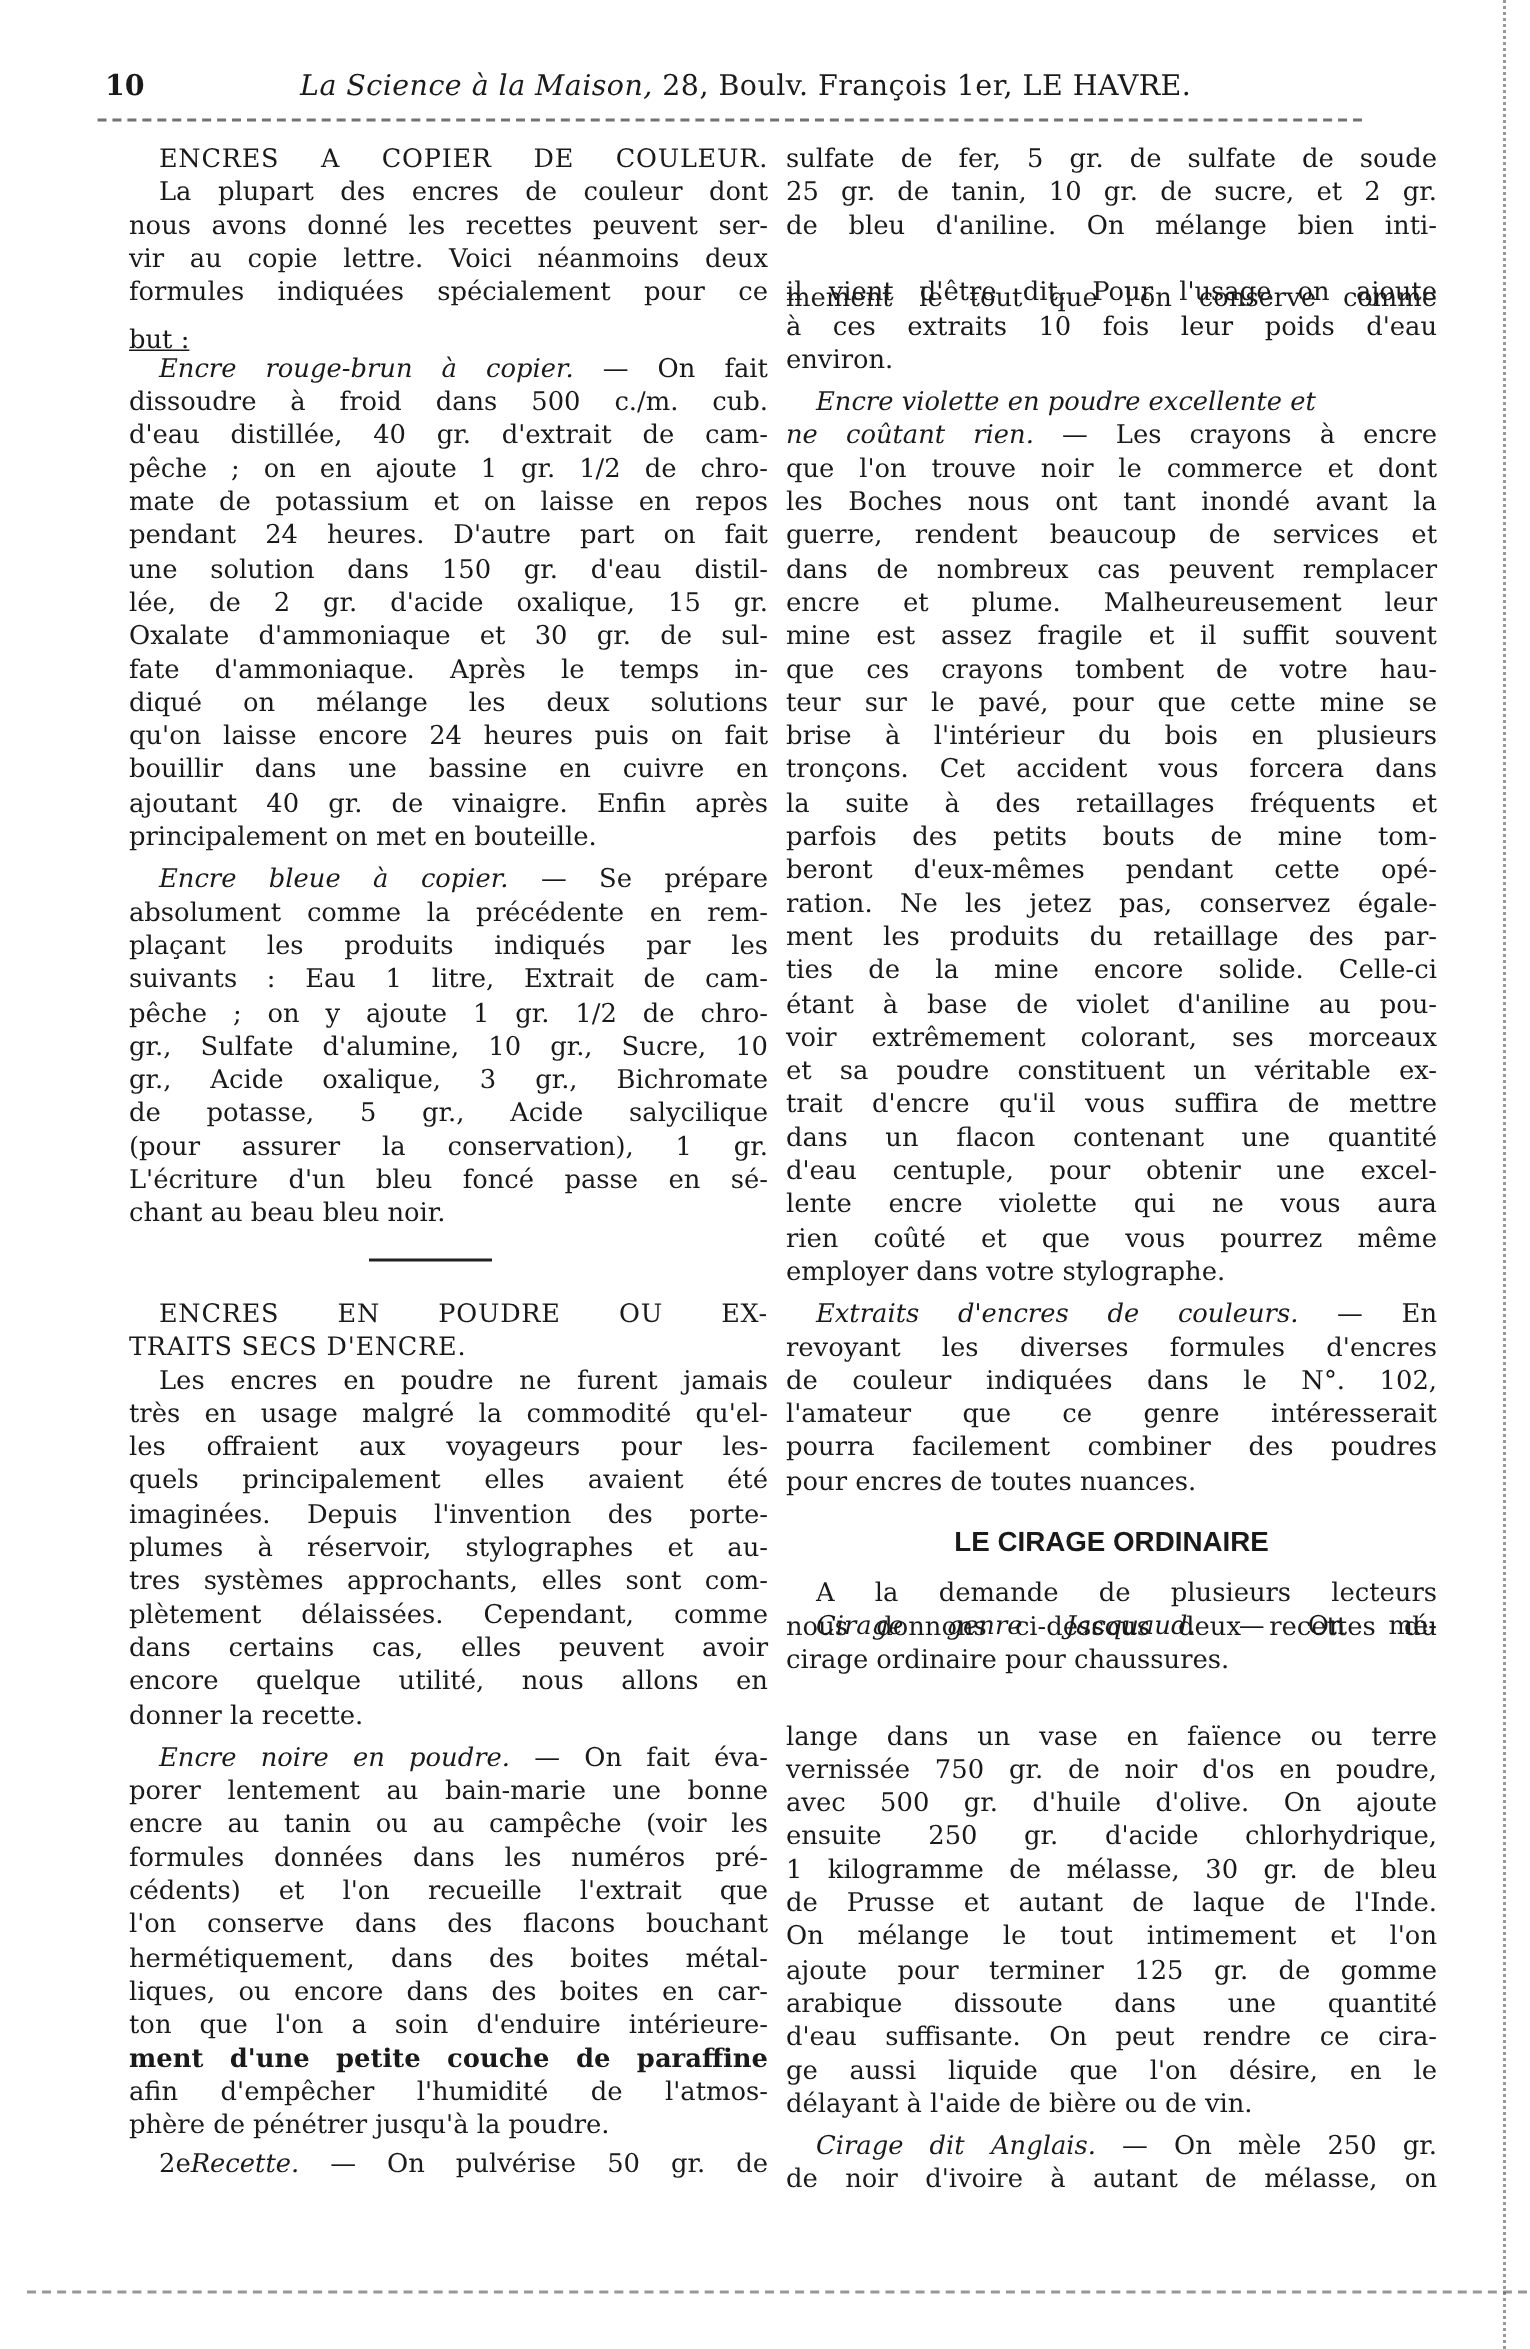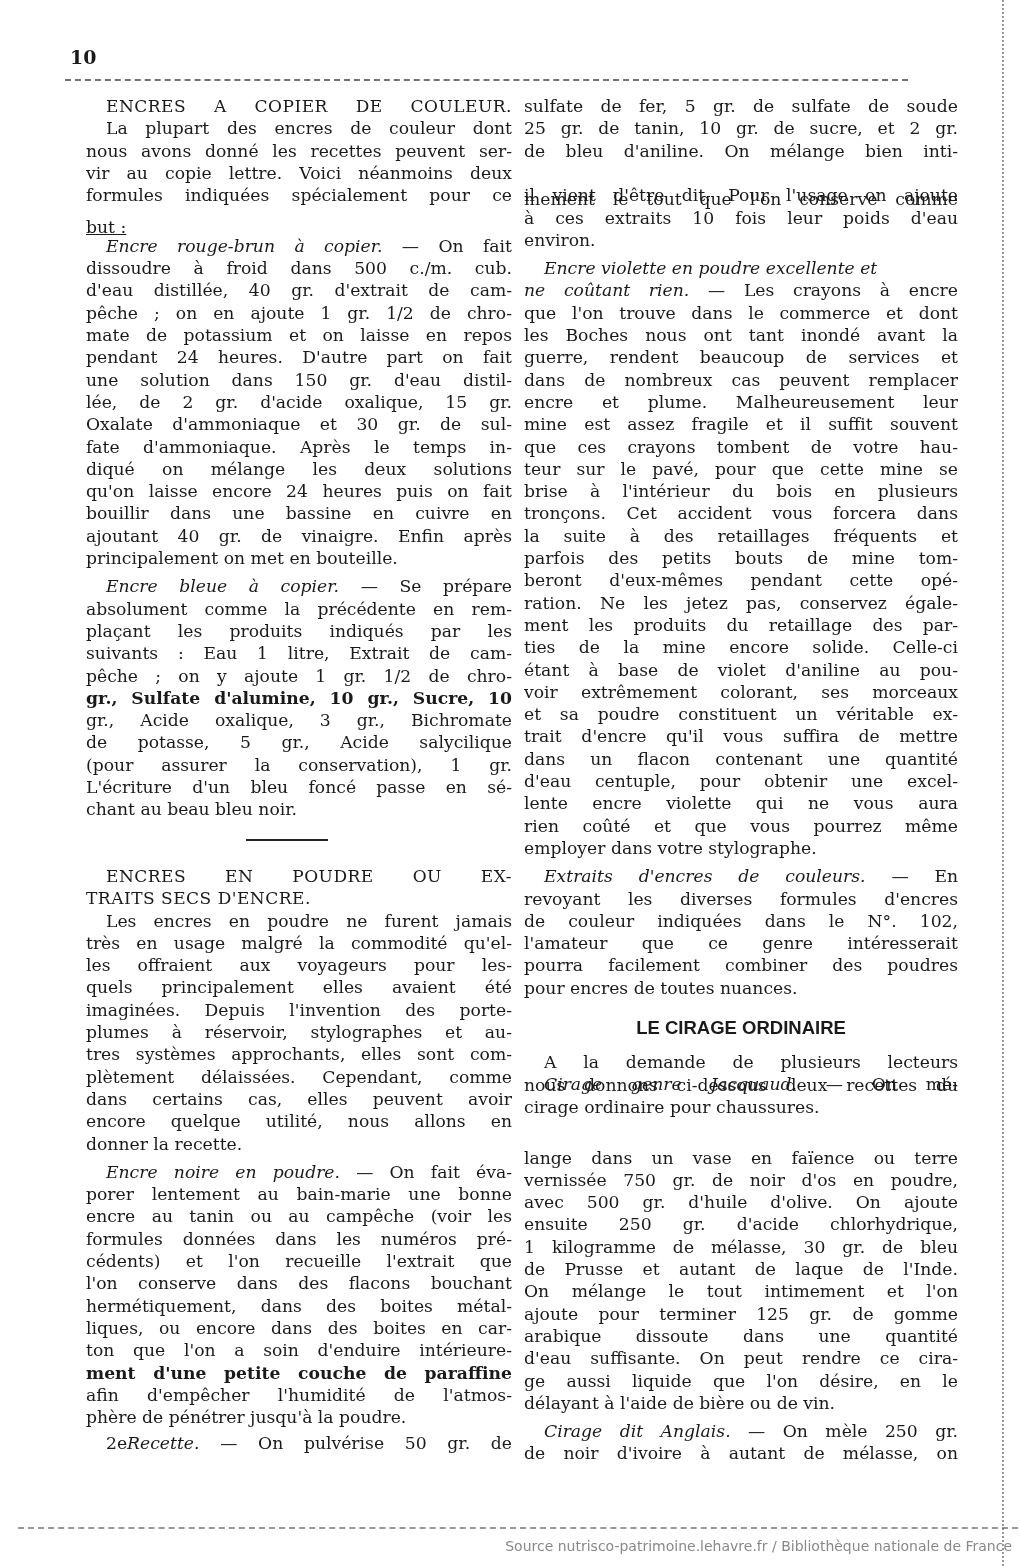--- a/index.html
+++ b/index.html
@@ -32,20 +32,24 @@
   .source { position: absolute; right: 8px; top: 1538px; font-family: "DejaVu Sans", "Liberation Sans", sans-serif;
             font-size: 14px; color: #888; white-space: nowrap; }
 </style>
 </head>
 <body>
 
 <div class="page">
   <div class="right-edge"></div>
 
   <div class="hdr hdr-num">10</div>
+  <div class="hdr hdr-title">
+    <i>La Science à la Maison,</i>
+    <span>28, Boulv. François 1er, LE HAVRE.</span>
+  </div>
   <div class="hdr-rule"></div>
 
   <div class="col col-left" id="col-left">
       <div class="line h ind" style="top: 95px;"><span>ENCRES A COPIER DE COULEUR.</span></div>
       <div class="line ind" style="top: 117.3px;"><span>La plupart des encres de couleur dont</span></div>
       <div class="line" style="top: 139.6px;"><span>nous avons donné les recettes peuvent ser-</span></div>
       <div class="line" style="top: 161.9px;"><span>vir au copie lettre. Voici néanmoins deux</span></div>
       <div class="line" style="top: 184.2px;"><span>formules indiquées spécialement pour ce</span></div>
       <div class="line last" style="top: 216px; text-decoration: underline;"><span>but :</span></div>
       <div class="line ind" style="top: 234.8px;"><i>Encre rouge-brun à copier.</i><span> — On fait</span></div>
@@ -61,21 +65,21 @@
       <div class="line" style="top: 457.8px;"><span>diqué on mélange les deux solutions</span></div>
       <div class="line" style="top: 480.1px;"><span>qu'on laisse encore 24 heures puis on fait</span></div>
       <div class="line" style="top: 502.4px;"><span>bouillir dans une bassine en cuivre en</span></div>
       <div class="line" style="top: 524.7px;"><span>ajoutant 40 gr. de vinaigre. Enfin après</span></div>
       <div class="line last" style="top: 547px;"><span>principalement on met en bouteille.</span></div>
       <div class="line ind" style="top: 575.3px;"><i>Encre bleue à copier.</i><span> — Se prépare</span></div>
       <div class="line" style="top: 597.6px;"><span>absolument comme la précédente en rem-</span></div>
       <div class="line" style="top: 619.9px;"><span>plaçant les produits indiqués par les</span></div>
       <div class="line" style="top: 642.2px;"><span>suivants : Eau 1 litre, Extrait de cam-</span></div>
       <div class="line" style="top: 664.5px;"><span>pêche ; on y ajoute 1 gr. 1/2 de chro-</span></div>
-      <div class="line" style="top: 686.8px; font-weight: bold;"><span>gr., Sulfate d'alumine, 10 gr., Sucre, 10</span></div>
+      <div class="line" style="top: 686.8px;"><span>gr., Sulfate d'alumine, 10 gr., Sucre, 10</span></div>
       <div class="line" style="top: 709.1px;"><span>gr., Acide oxalique, 3 gr., Bichromate</span></div>
       <div class="line" style="top: 731.4px;"><span>de potasse, 5 gr., Acide salycilique</span></div>
       <div class="line" style="top: 753.7px;"><span>(pour assurer la conservation), 1 gr.</span></div>
       <div class="line" style="top: 776px;"><span>L'écriture d'un bleu foncé passe en sé-</span></div>
       <div class="line last" style="top: 798.3px;"><span>chant au beau bleu noir.</span></div>
       <div class="sep" style="left: 160px; top: 838.6px;"></div>
       <div class="line h ind" style="top: 864.9px;"><span>ENCRES EN POUDRE OU EX-</span></div>
       <div class="line h last" style="top: 887.2px;"><span>TRAITS SECS D'ENCRE.</span></div>
       <div class="line ind" style="top: 909.5px;"><span>Les encres en poudre ne furent jamais</span></div>
       <div class="line" style="top: 931.8px;"><span>très en usage malgré la commodité qu'el-</span></div>
@@ -105,21 +109,21 @@
   <div class="col col-right" id="col-right">
       <div class="line" style="top: 95px;"><span>sulfate de fer, 5 gr. de sulfate de soude</span></div>
       <div class="line" style="top: 117.3px;"><span>25 gr. de tanin, 10 gr. de sucre, et 2 gr.</span></div>
       <div class="line" style="top: 139.6px;"><span>de bleu d'aniline. On mélange bien inti-</span></div>
       <div class="line" style="top: 161.9px; margin-top: 26px;"><span>mement le tout que l'on conserve comme</span></div>
       <div class="line" style="top: 184.2px;"><span>il vient d'être dit. Pour l'usage on ajoute</span></div>
       <div class="line" style="top: 206.5px;"><span>à ces extraits 10 fois leur poids d'eau</span></div>
       <div class="line last" style="top: 228.8px;"><span>environ.</span></div>
       <div class="line ind last" style="top: 257.1px;"><i>Encre violette en poudre excellente et</i></div>
       <div class="line" style="top: 279.4px;"><i>ne coûtant rien.</i><span> — Les crayons à encre</span></div>
-      <div class="line" style="top: 301.7px;"><span>que l'on trouve dans le commerce et dont</span></div>
+      <div class="line" style="top: 301.7px;"><span>que l'on trouve noir le commerce et dont</span></div>
       <div class="line" style="top: 324px;"><span>les Boches nous ont tant inondé avant la</span></div>
       <div class="line" style="top: 346.3px;"><span>guerre, rendent beaucoup de services et</span></div>
       <div class="line" style="top: 368.6px;"><span>dans de nombreux cas peuvent remplacer</span></div>
       <div class="line" style="top: 390.9px;"><span>encre et plume. Malheureusement leur</span></div>
       <div class="line" style="top: 413.2px;"><span>mine est assez fragile et il suffit souvent</span></div>
       <div class="line" style="top: 435.5px;"><span>que ces crayons tombent de votre hau-</span></div>
       <div class="line" style="top: 457.8px;"><span>teur sur le pavé, pour que cette mine se</span></div>
       <div class="line" style="top: 480.1px;"><span>brise à l'intérieur du bois en plusieurs</span></div>
       <div class="line" style="top: 502.4px;"><span>tronçons. Cet accident vous forcera dans</span></div>
       <div class="line" style="top: 524.7px;"><span>la suite à des retaillages fréquents et</span></div>
@@ -158,14 +162,13 @@
       <div class="line" style="top: 1302.6px;"><span>ajoute pour terminer 125 gr. de gomme</span></div>
       <div class="line" style="top: 1324.9px;"><span>arabique dissoute dans une quantité</span></div>
       <div class="line" style="top: 1347.2px;"><span>d'eau suffisante. On peut rendre ce cira-</span></div>
       <div class="line" style="top: 1369.5px;"><span>ge aussi liquide que l'on désire, en le</span></div>
       <div class="line last" style="top: 1391.8px;"><span>délayant à l'aide de bière ou de vin.</span></div>
       <div class="line ind" style="top: 1420.1px;"><i>Cirage dit Anglais.</i><span> — On mèle 250 gr.</span></div>
       <div class="line" style="top: 1442.4px;"><span>de noir d'ivoire à autant de mélasse, on</span></div>
     </div>
 
   <div class="bottom-rule"></div>
-  <div class="source">Source nutrisco-patrimoine.lehavre.fr / Bibliothèque nationale de France</div>
 </div>
 
 </body></html>

